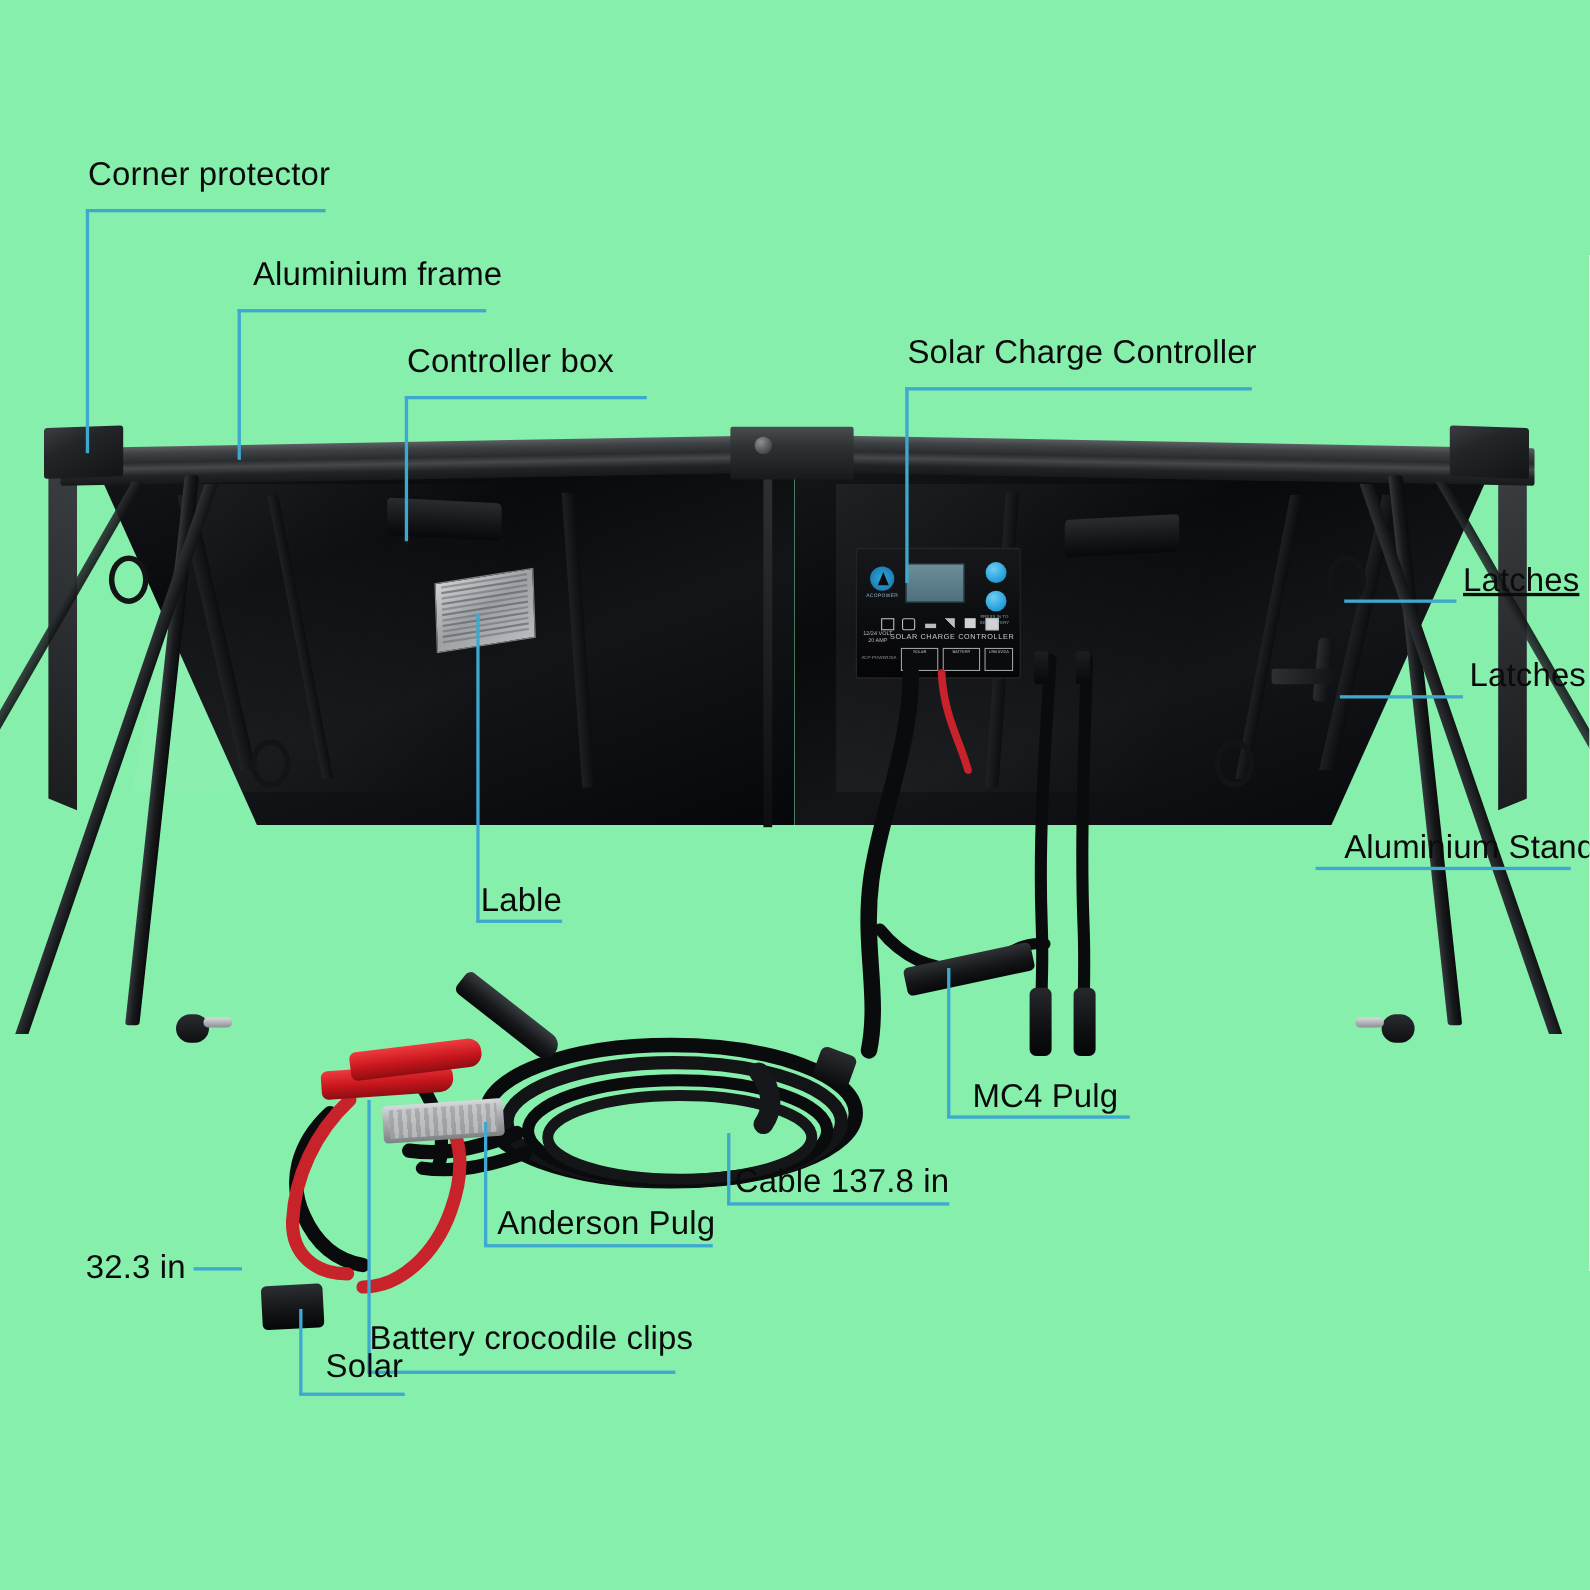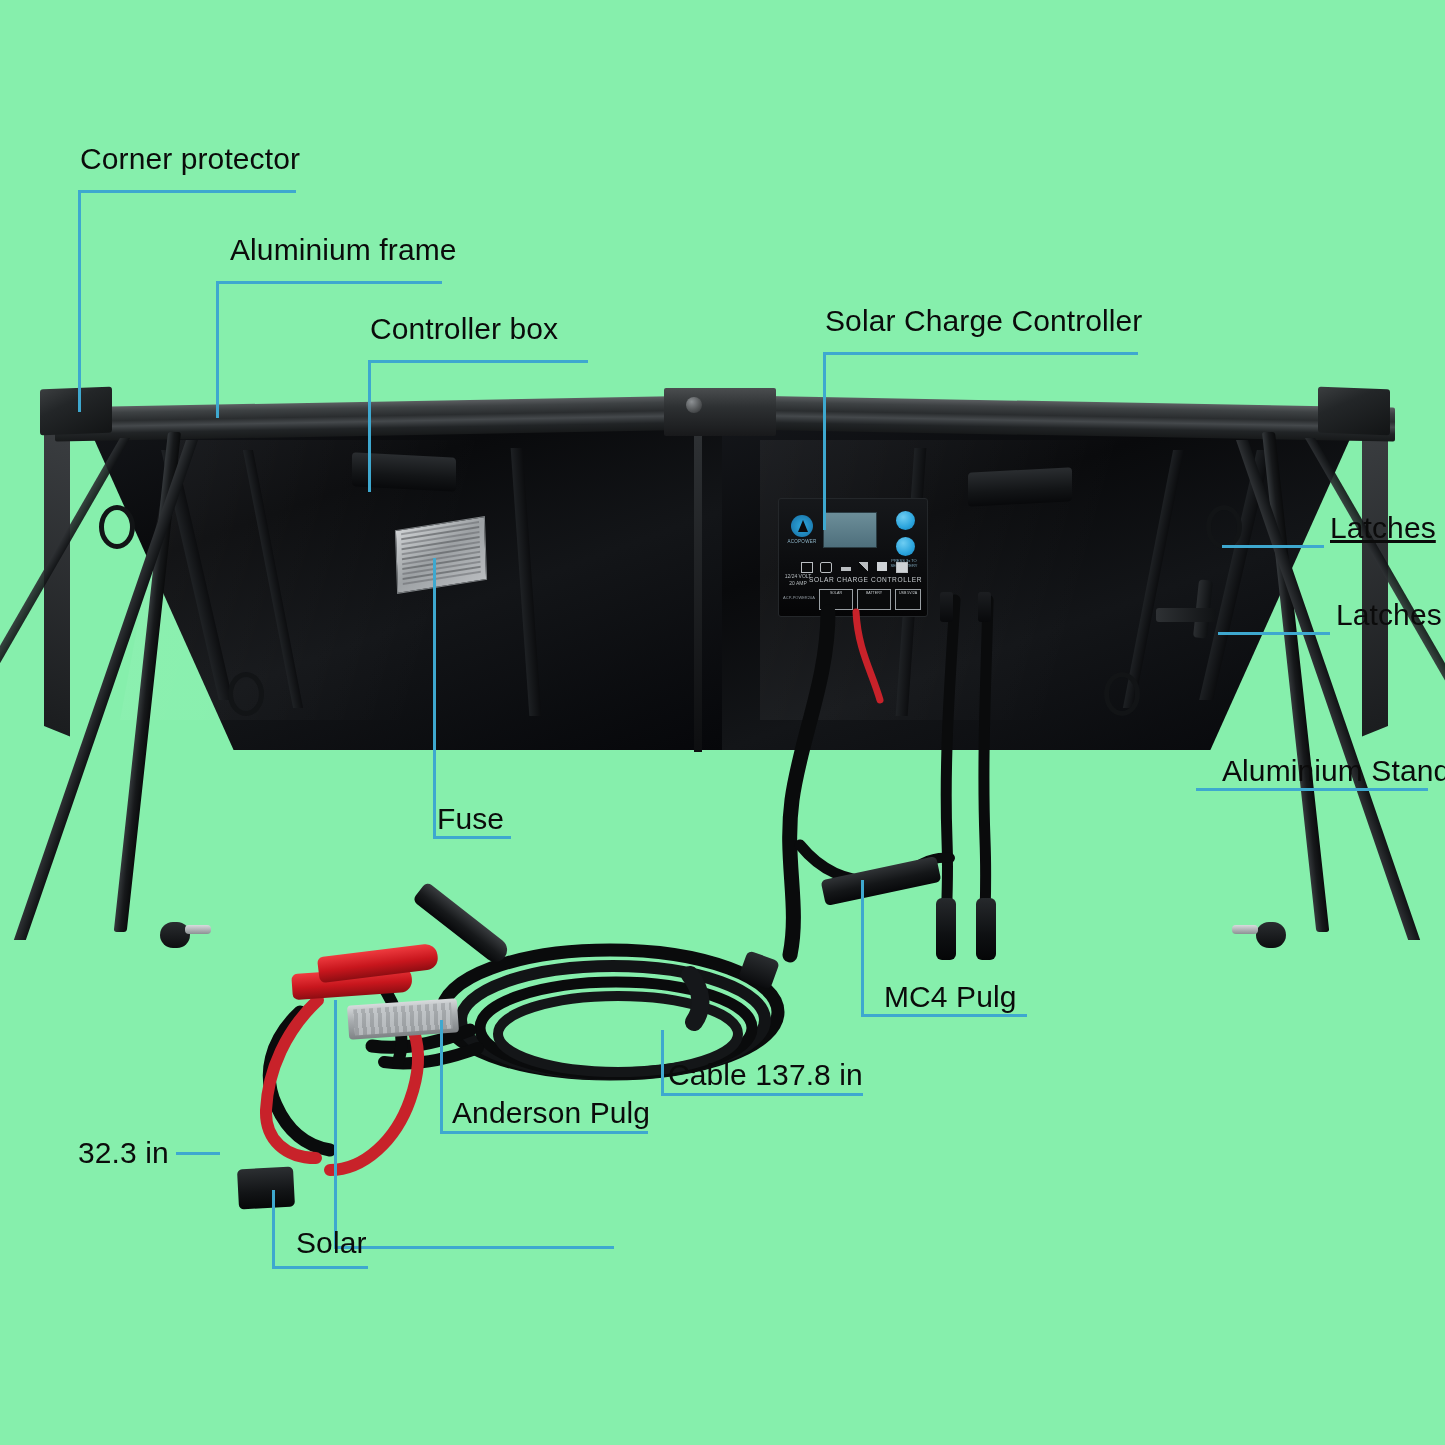--- a/index.html
+++ b/index.html
@@ -488,26 +488,27 @@
   <div class="callout" style="left:370px; top:312px;">Controller box</div>
 
   <div class="callout" style="left:825px; top:304px;">Solar Charge Controller</div>
 
   <div class="callout" style="left:1330px; top:511px;text-decoration:underline;">Latches</div>
 
   <div class="callout" style="left:1336px; top:598px;">Latches</div>
 
   <div class="callout" style="left:1222px; top:754px;">Aluminium Stand</div>
 
-  <div class="callout" style="left:437px; top:802px;">Fuse</div>
+  <div class="callout" style="left:437px; top:802px;">Lable</div>
 
   <div class="callout" style="left:884px; top:980px;">MC4 Pulg</div>
 
   <div class="callout" style="left:668px; top:1058px;">Cable  137.8 in</div>
 
   <div class="callout" style="left:452px; top:1096px;">Anderson Pulg</div>
 
   <div class="callout" style="left:78px;  top:1136px;">32.3 in</div>
 
+  <div class="callout" style="left:336px; top:1200px;">Battery crocodile clips</div>
 
   <div class="callout" style="left:296px; top:1226px;">Solar</div>
 
 </div>
 
 </body></html>

